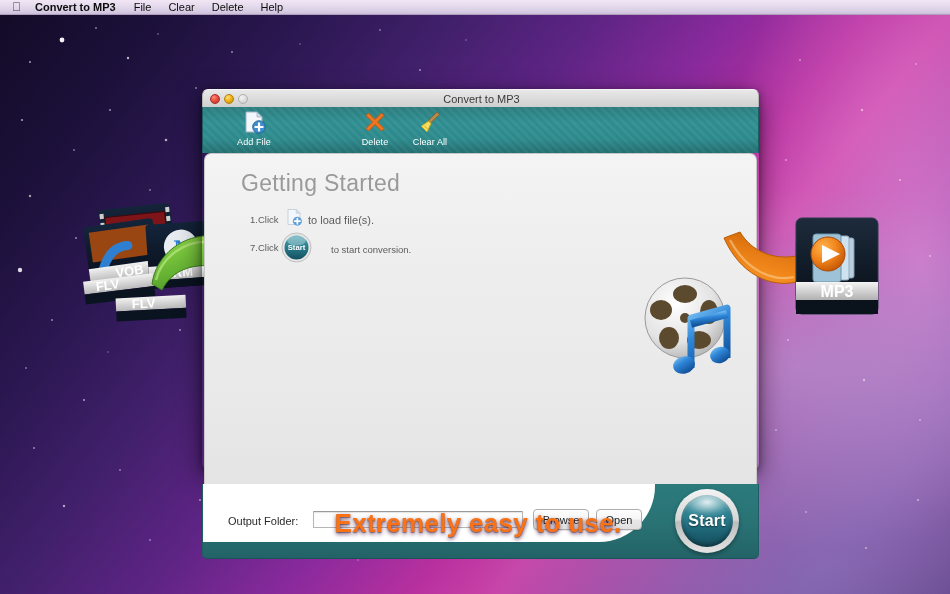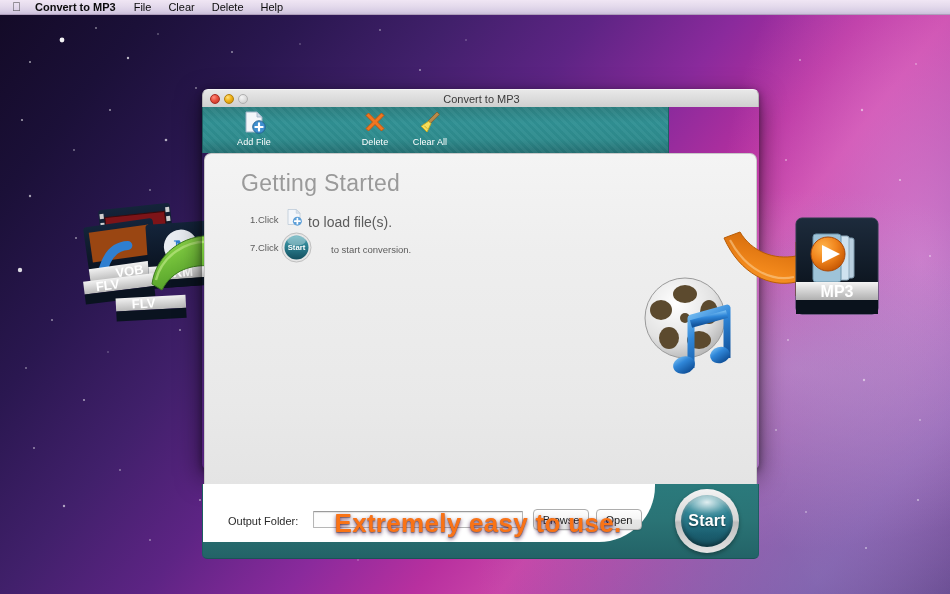--- a/index.html
+++ b/index.html
@@ -70,21 +70,21 @@
   .lt-yel{ background:radial-gradient(circle at 35% 30%, #ffe07f 0%, #f1b318 45%, #c08808 100%); border:1px solid #b3800a; }
   .lt-gry{ background:radial-gradient(circle at 35% 30%, #f4f4f4 0%, #dcdcdc 55%, #c2c2c2 100%); border:1px solid #b0b0b0; }
   #wintitle{
     position:absolute; left:0; top:0; width:557px; height:18px;
     line-height:18px; text-align:center;
     font-size:11px; color:#3a3a3a;
   }
 
   
   #toolbar{
-    position:absolute; left:0; top:18px; width:467px; height:46px;
+    position:absolute; left:0; top:18px; width:557px; height:46px;
     background:
       repeating-linear-gradient(45deg, rgba(255,255,255,0.035) 0 3px, rgba(0,0,0,0.02) 3px 6px),
       linear-gradient(180deg,#2d7f80 0%,#309093 34%,#2e8b8d 70%,#256f72 100%);
     border-left:1px solid #1d5f61; border-right:1px solid #1d5f61;
   }
   .tbtn{
     position:absolute; top:3px; width:62px; height:42px;
     display:flex; flex-direction:column; align-items:center; justify-content:flex-start;
   }
   .tbtn .ticon{ width:24px; height:24px; display:block; }
@@ -98,21 +98,21 @@
     border:1px solid #c8c8c8; border-bottom:none;
     overflow:hidden;
   }
   #gs-title{
     position:absolute; left:36px; top:16px;
     font-size:23px; color:#9a9a9a; letter-spacing:0.3px;
   }
   .step{ position:absolute; font-size:9.5px; color:#5c5c5c; }
   #step1{ left:45px; top:60px; }
   #step2{ left:45px; top:88px; }
-  #step1-tail{ position:absolute; left:103px; top:60px; font-size:14px; color:#5c5c5c; }
+  #step1-tail{ position:absolute; left:103px; top:60px; font-size:11px; color:#5c5c5c; }
   #step2-tail{ position:absolute; left:126px; top:90px; font-size:9.5px; color:#5c5c5c; }
   #step1-icon{ position:absolute; left:80px; top:54px; width:18px; height:18px; }
   #step2-icon{ position:absolute; left:76px; top:78px; width:31px; height:31px; }
 
   #reel{ position:absolute; left:434px; top:118px; width:104px; height:104px; }
 
   
   #bottombar{
     position:absolute; left:0; top:395px; width:557px; height:75px;
     background:linear-gradient(180deg,#2b7a7c 0%,#2a7375 50%,#236367 100%);

